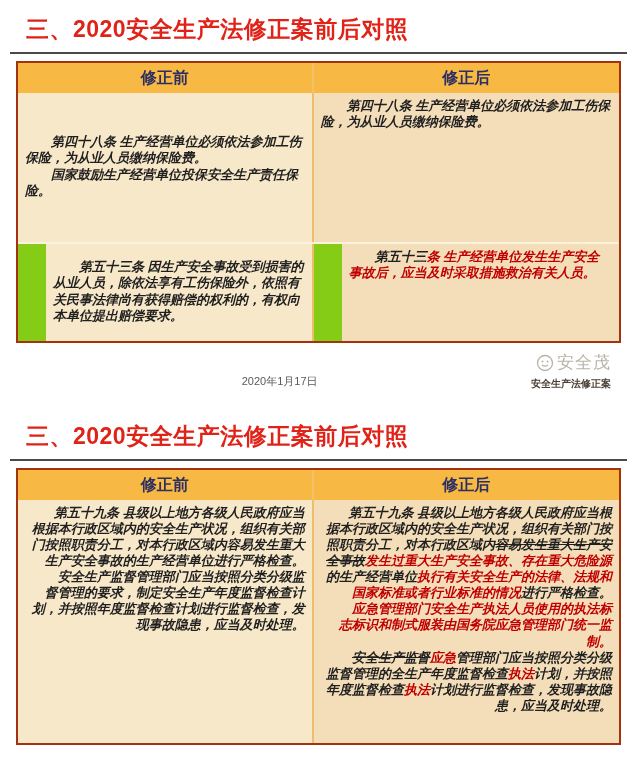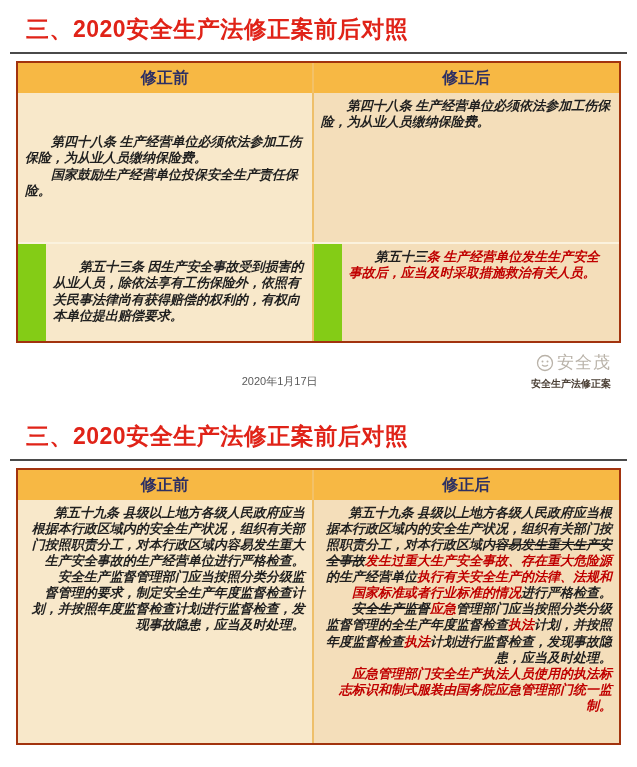--- a/index.html
+++ b/index.html
@@ -140,21 +140,21 @@
         <div class="th">修正后</div>
       </div>
 
       <div class="tbl-row">
         <div class="cell cell-before minh-big">
             <p class="para"><span class="k">第五十九条  县级以上地方各级人民政府应当根据本行政区域内的安全生产状况，组织有关部门按照职责分工，对本行政区域内容易发生重大生产安全事故的生产经营单位进行严格检查。</span></p>
             <p class="para"><span class="k">安全生产监督管理部门应当按照分类分级监督管理的要求，制定安全生产年度监督检查计划，并按照年度监督检查计划进行监督检查，发现事故隐患，应当及时处理。</span></p>
           </div>
         <div class="cell cell-after minh-big">
             <p class="para"><span class="k">第五十九条  县级以上地方各级人民政府应当根据本行政区域内的安全生产状况，组织有关部门按照职责分工，对本行政区域内</span><span class="st">容易发生重大生产安全事故</span><span class="r">发生过重大生产安全事故、存在重大危险源</span><span class="k">的生产经营单位</span><span class="r">执行有关安全生产的法律、法规和国家标准或者行业标准的情况</span><span class="k">进行严格检查。</span></p>
+            <p class="para"><span class="r">应急管理部门安全生产执法人员使用的执法标志标识和制式服装由国务院应急管理部门统一监制。</span></p>
             <p class="para"><span class="st">安全生产监督</span><span class="r">应急</span><span class="k">管理部门应当按照分类分级监督管理的全生产年度监督检查</span><span class="r">执法</span><span class="k">计划，并按照年度监督检查</span><span class="r">执法</span><span class="k">计划进行监督检查，发现事故隐患，应当及时处理。</span></p>
-            <p class="para"><span class="r">应急管理部门安全生产执法人员使用的执法标志标识和制式服装由国务院应急管理部门统一监制。</span></p>
           </div>
       </div>
     </div>
 
   </section>
 
 </div>
 
 </body></html>

